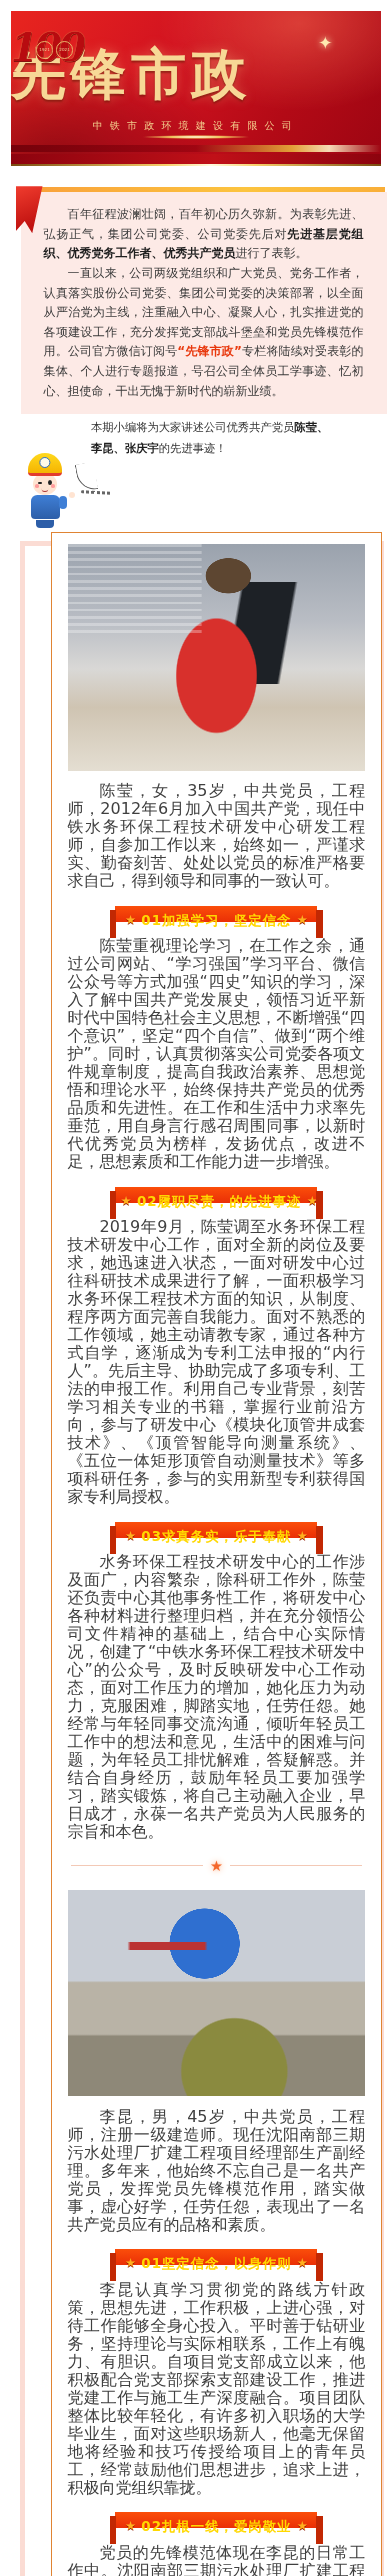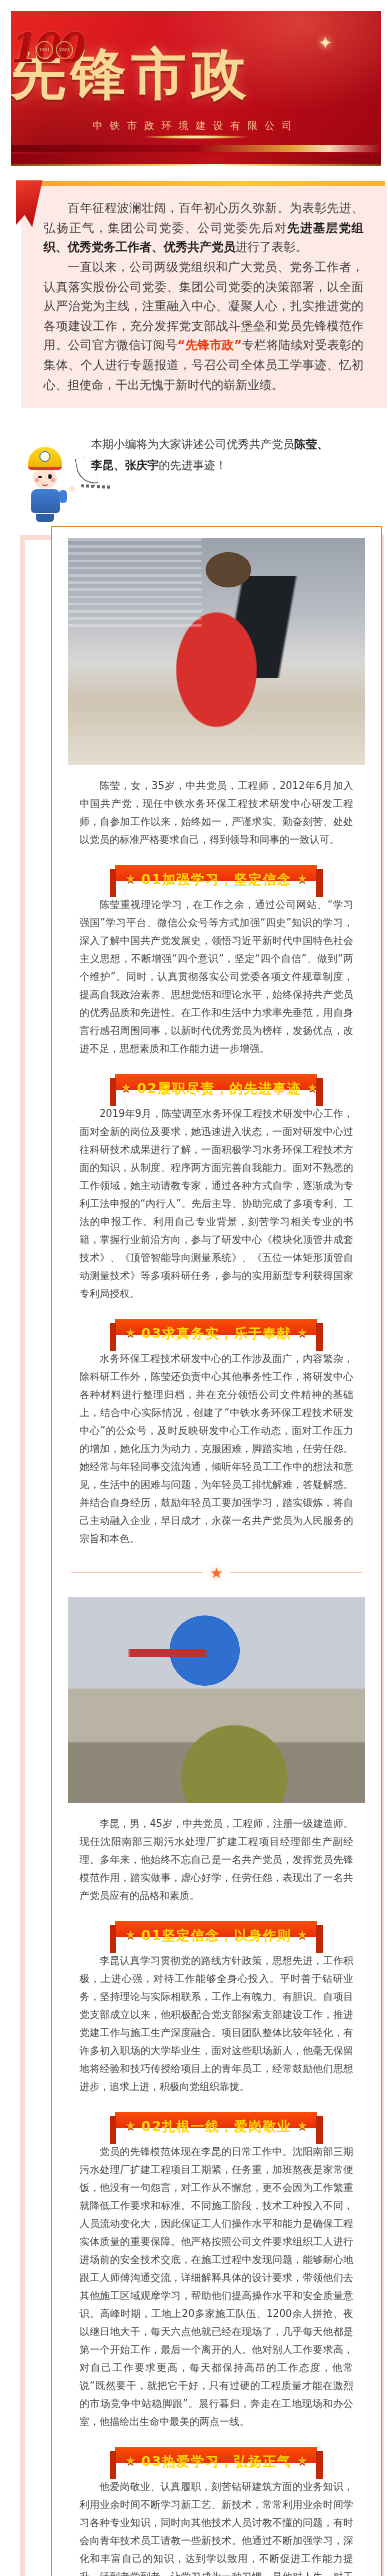--- a/index.html
+++ b/index.html
@@ -28,21 +28,21 @@
   .flare{position:absolute;left:50%;transform:translateX(-50%);bottom:27px;width:108px;height:4.6px;
     background:radial-gradient(ellipse at center,#fff7d8 0 10%,#f0c35e 36%,rgba(240,195,94,0) 72%);border-radius:50%;}
   .stripe{position:absolute;left:0;right:0;}
   .stripe.sa{bottom:14.4px;height:7.2px;
     background:linear-gradient(90deg,#6f0009 0%,#9d0511 50%,#e8b13c 76%,#fff2c8 86%,#9d0511 100%);opacity:.9;}
   .stripe.sb{bottom:0;height:12.4px;background:linear-gradient(90deg,#8c030e 0%,#c01018 55%,#8c030e 100%);}
   .goldline{position:absolute;bottom:0;left:0;right:0;height:2.6px;
     background:linear-gradient(90deg,#7a4a10 0%,#f7d06b 42%,#fffbe0 54%,#f7d06b 66%,#7a4a10 100%);}
 
   
-  .intro-wrap{position:relative;margin-top:15px;border-radius:30px;}
+  .intro-wrap{position:relative;margin-top:21px;border-radius:30px;}
   .ribbon{position:absolute;left:15.5px;top:-1px;width:27px;height:47px;z-index:2;
     background:linear-gradient(160deg,#f03c2e,#c01210 80%);
     clip-path:polygon(0 0,100% 0,62% 100%,34% 74%,0 96%);}
   .gold-bar{margin:0 2.6px 0 34px;height:4.6px;background:linear-gradient(90deg,#f9a13a,#fcc43f 60%,#f9ae38);}
   .intro-box{margin:0 1.5px 0 20.6px;background:#fdeae6;padding:13.4px 23px 12.4px;
     font-size:12px;line-height:19.6px;color:#3a3a3a;text-align:justify;}
   .intro-box p{margin:0;text-indent:2em;}
   .b{font-weight:bold;color:#1f1f1f;}
   .r{font-weight:bold;color:#e8380d;}
 
@@ -64,29 +64,29 @@
     border-bottom:1.5px solid #a33;border-radius:0 0 5.2px 5.2px;}
   .mbody{width:29px;height:24px;margin:0 auto;background:linear-gradient(180deg,#3f7fd6,#2d5ea8);
     border-radius:6.2px 6.2px 4.1px 4.1px;position:relative;}
   .arm{position:absolute;right:-7.2px;top:1px;width:8.2px;height:13.4px;background:#3f7fd6;border-radius:4.1px;}
   .thumb{position:absolute;right:-8.2px;top:-4.1px;width:6.2px;height:6.2px;background:#ffe4d2;border-radius:50%;}
   .legs{width:17.5px;height:8.2px;margin:1px auto 0;background:#2d5ea8;border-radius:0 0 4.1px 4.1px;}
   .speech-tail{position:absolute;left:77px;top:49px;width:17.5px;height:27px;
     border-left:1.5px solid #555;border-bottom:1.5px solid #555;border-radius:0 0 0 23px;transform:rotate(-10deg);}
   .squiggle{position:absolute;left:81px;top:77px;width:31px;height:3.1px;
     background:repeating-linear-gradient(90deg,#666 0 3.1px,transparent 3.1px 5.2px);border-radius:1.5px;transform:rotate(3deg);}
-  .speech{position:absolute;left:91px;top:26px;width:247px;margin:0;font-size:11.3px;line-height:21.6px;color:#333;}
+  .speech{position:absolute;left:91px;top:3px;width:247px;margin:0;font-size:11.3px;line-height:21.6px;color:#333;}
 
   
   .box-wrap{position:relative;margin:7.2px 6.2px 0 51px;}
   .pink-frame{position:absolute;left:-31px;top:9.3px;right:-2.6px;bottom:-8.2px;
     border:5.2px solid #fbdcd4;z-index:0;}
   .box{position:relative;z-index:1;background:#fff;border:1px solid #e08433;padding:11.3px 15.5px 41px;}
   .photo{width:100%;margin:0 0 11.3px;}
-  .body-p{margin:12px;font-size:10px;line-height:18px;color:#404040;text-align:justify;text-indent:2em;}
+  .body-p{margin:0;font-size:16px;line-height:18px;color:#404040;text-align:justify;text-indent:2em;}
 
   .ph1{height:227px;background:
     repeating-linear-gradient(180deg,rgba(255,255,255,.30) 0 2.6px,rgba(0,0,0,0) 2.6px 7.2px) left top/45% 40% no-repeat,
     radial-gradient(ellipse 36px 28px at 54% 14%, #5d4631 0 62%, rgba(0,0,0,0) 64%),
     radial-gradient(ellipse 62px 88px at 50% 58%, #d8302c 0 64%, rgba(0,0,0,0) 66%),
     linear-gradient(100deg, rgba(0,0,0,0) 55%, #1d2126 56% 72%, rgba(0,0,0,0) 73%) 0 30%/100% 45% no-repeat,
     linear-gradient(180deg,#9aa2ad 0%,#b9bdc4 34%,#d9d8d6 55%,#cfc4b2 72%,#e4ded2 100%);}
   .ph2{height:206px;background:
     linear-gradient(90deg,rgba(0,0,0,0) 20%, #b33 21% 46%, rgba(0,0,0,0) 47%) 0 26%/100% 4% no-repeat,
     radial-gradient(circle 36px at 46% 26%, #2f6fd0 0 97%, rgba(0,0,0,0) 98%),

